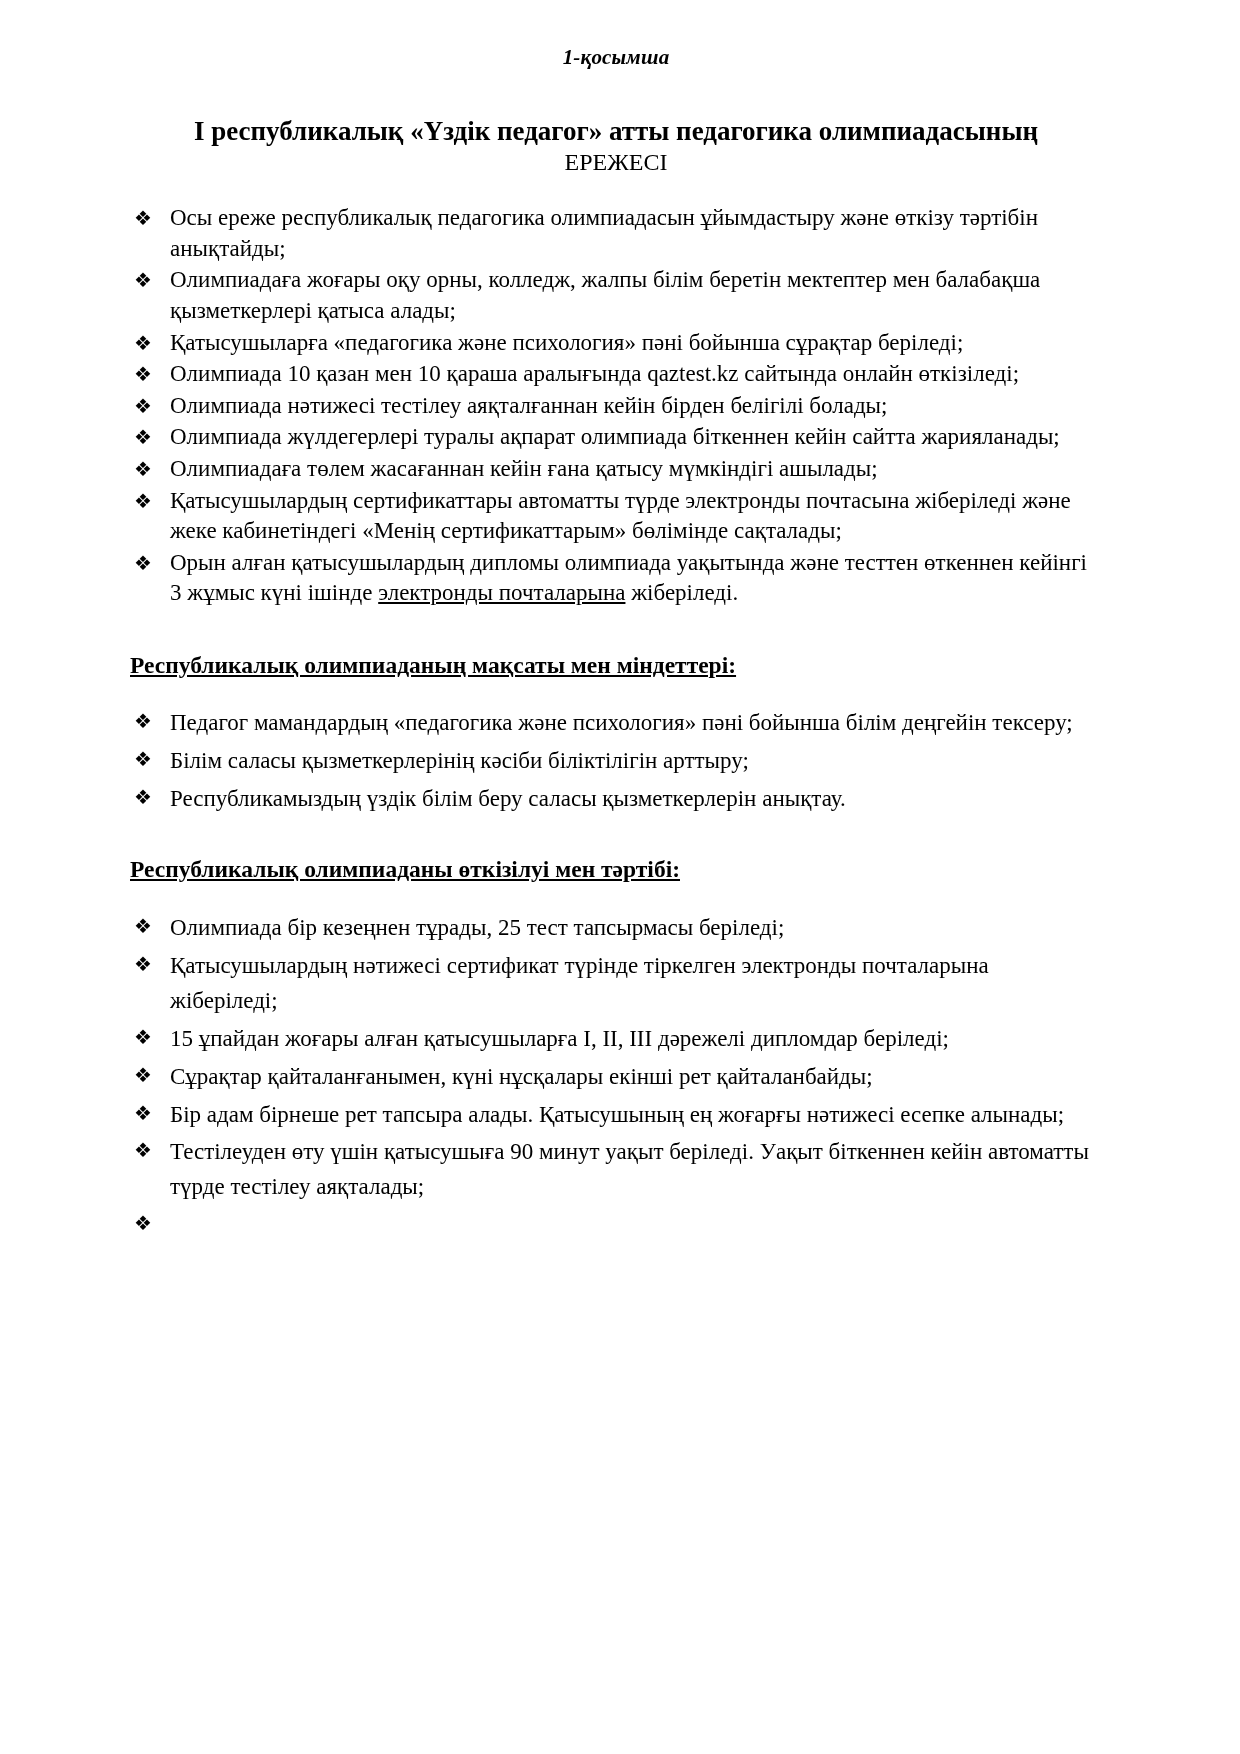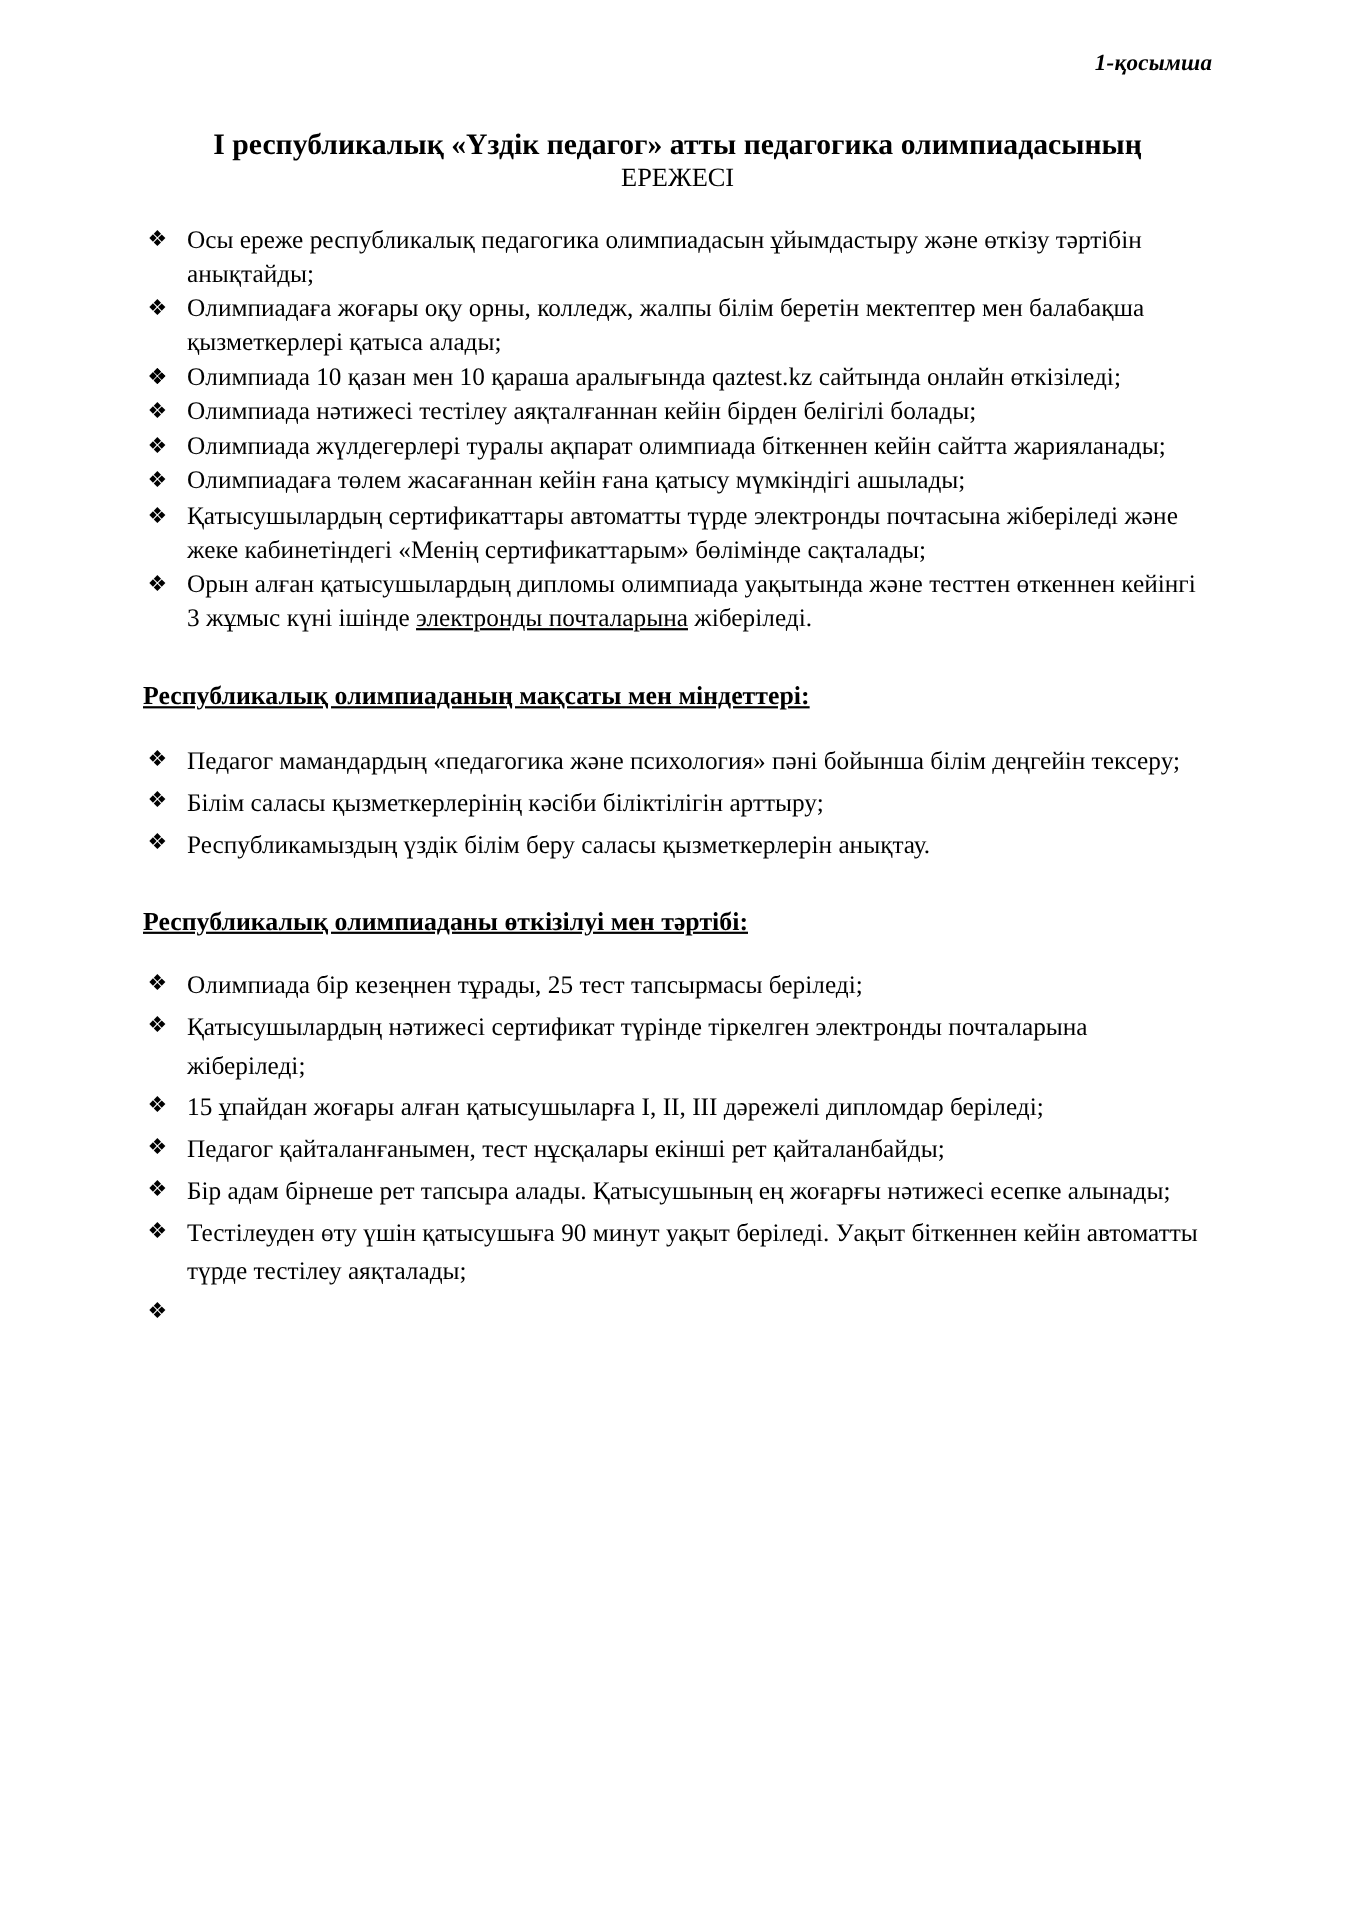--- a/index.html
+++ b/index.html
@@ -18,21 +18,21 @@
     height: 1754px;
     margin: 0 auto;
     background: #ffffff;
     box-sizing: border-box;
     padding: 46px 138px 40px 130px;
     overflow: hidden;
   }
 
   
   .doc-header {
-    text-align: right;
+    text-align: center;
     font-weight: bold;
     font-style: italic;
     font-size: 21px;
     letter-spacing: 0.2px;
     margin: 0 0 46px 0;
     line-height: 1.1;
   }
 
   
   .title-block {
@@ -105,21 +105,21 @@
   <div class="doc-header">1-қосымша</div>
 
   <div class="title-block">
     <p class="title-main">I республикалық «Үздік педагог» атты педагогика олимпиадасының</p>
     <p class="title-sub">ЕРЕЖЕСІ</p>
   </div>
 
   <ul class="bullets" id="general-rules-list">
       <li><span class="marker">❖</span><span>Осы ереже республикалық педагогика олимпиадасын ұйымдастыру және өткізу тәртібін анықтайды;</span></li>
       <li><span class="marker">❖</span><span>Олимпиадаға жоғары оқу орны, колледж, жалпы білім беретін мектептер мен балабақша қызметкерлері қатыса алады;</span></li>
-      <li><span class="marker">❖</span></li>
+      <li><span class="marker">❖</span><span>Қатысушыларға «педагогика және психология» пәні бойынша сұрақтар беріледі;</span></li>
       <li><span class="marker">❖</span><span>Олимпиада 10 қазан мен 10 қараша аралығында qaztest.kz сайтында онлайн өткізіледі;</span></li>
       <li><span class="marker">❖</span><span>Олимпиада нәтижесі тестілеу аяқталғаннан кейін бірден белігілі болады;</span></li>
       <li><span class="marker">❖</span><span>Олимпиада жүлдегерлері туралы ақпарат олимпиада біткеннен кейін сайтта жарияланады;</span></li>
       <li><span class="marker">❖</span><span>Олимпиадаға төлем жасағаннан кейін ғана қатысу мүмкіндігі ашылады;</span></li>
       <li><span class="marker">❖</span><span>Қатысушылардың сертификаттары автоматты түрде электронды почтасына жіберіледі және жеке кабинетіндегі «Менің сертификаттарым» бөлімінде сақталады;</span></li>
       <li><span class="marker">❖</span><span><span>Орын алған қатысушылардың дипломы олимпиада уақытында және тесттен өткеннен кейінгі 3 жұмыс күні ішінде </span><u class="ul-phrase">электронды почталарына</u><span> жіберіледі.</span></span></li>
     </ul>
 
   <div class="gap-lg"></div>
 
@@ -136,19 +136,19 @@
   <div class="gap-md"></div>
 
   <h2 class="section-heading">Республикалық олимпиаданы өткізілуі мен тәртібі:</h2>
 
   <div class="gap-sm"></div>
 
   <ul class="bullets loose" id="procedure-list">
       <li><span class="marker">❖</span><span>Олимпиада бір кезеңнен тұрады, 25 тест тапсырмасы беріледі;</span></li>
       <li><span class="marker">❖</span><span>Қатысушылардың нәтижесі сертификат түрінде тіркелген электронды почталарына жіберіледі;</span></li>
       <li><span class="marker">❖</span><span>15 ұпайдан жоғары алған қатысушыларға I, II, III дәрежелі дипломдар беріледі;</span></li>
-      <li><span class="marker">❖</span><span>Педагог қайталанғанымен, тест нұсқалары екінші рет қайталанбайды;</span></li>
+      <li><span class="marker">❖</span><span>Сұрақтар қайталанғанымен, күні нұсқалары екінші рет қайталанбайды;</span></li>
       <li><span class="marker">❖</span><span>Бір адам бірнеше рет тапсыра алады. Қатысушының ең жоғарғы нәтижесі есепке алынады;</span></li>
       <li><span class="marker">❖</span><span>Тестілеуден өту үшін қатысушыға 90 минут уақыт беріледі. Уақыт біткеннен кейін автоматты түрде тестілеу аяқталады;</span></li>
       <li><span class="marker">❖</span></li>
     </ul>
 
 </div>
 
 </body></html>

